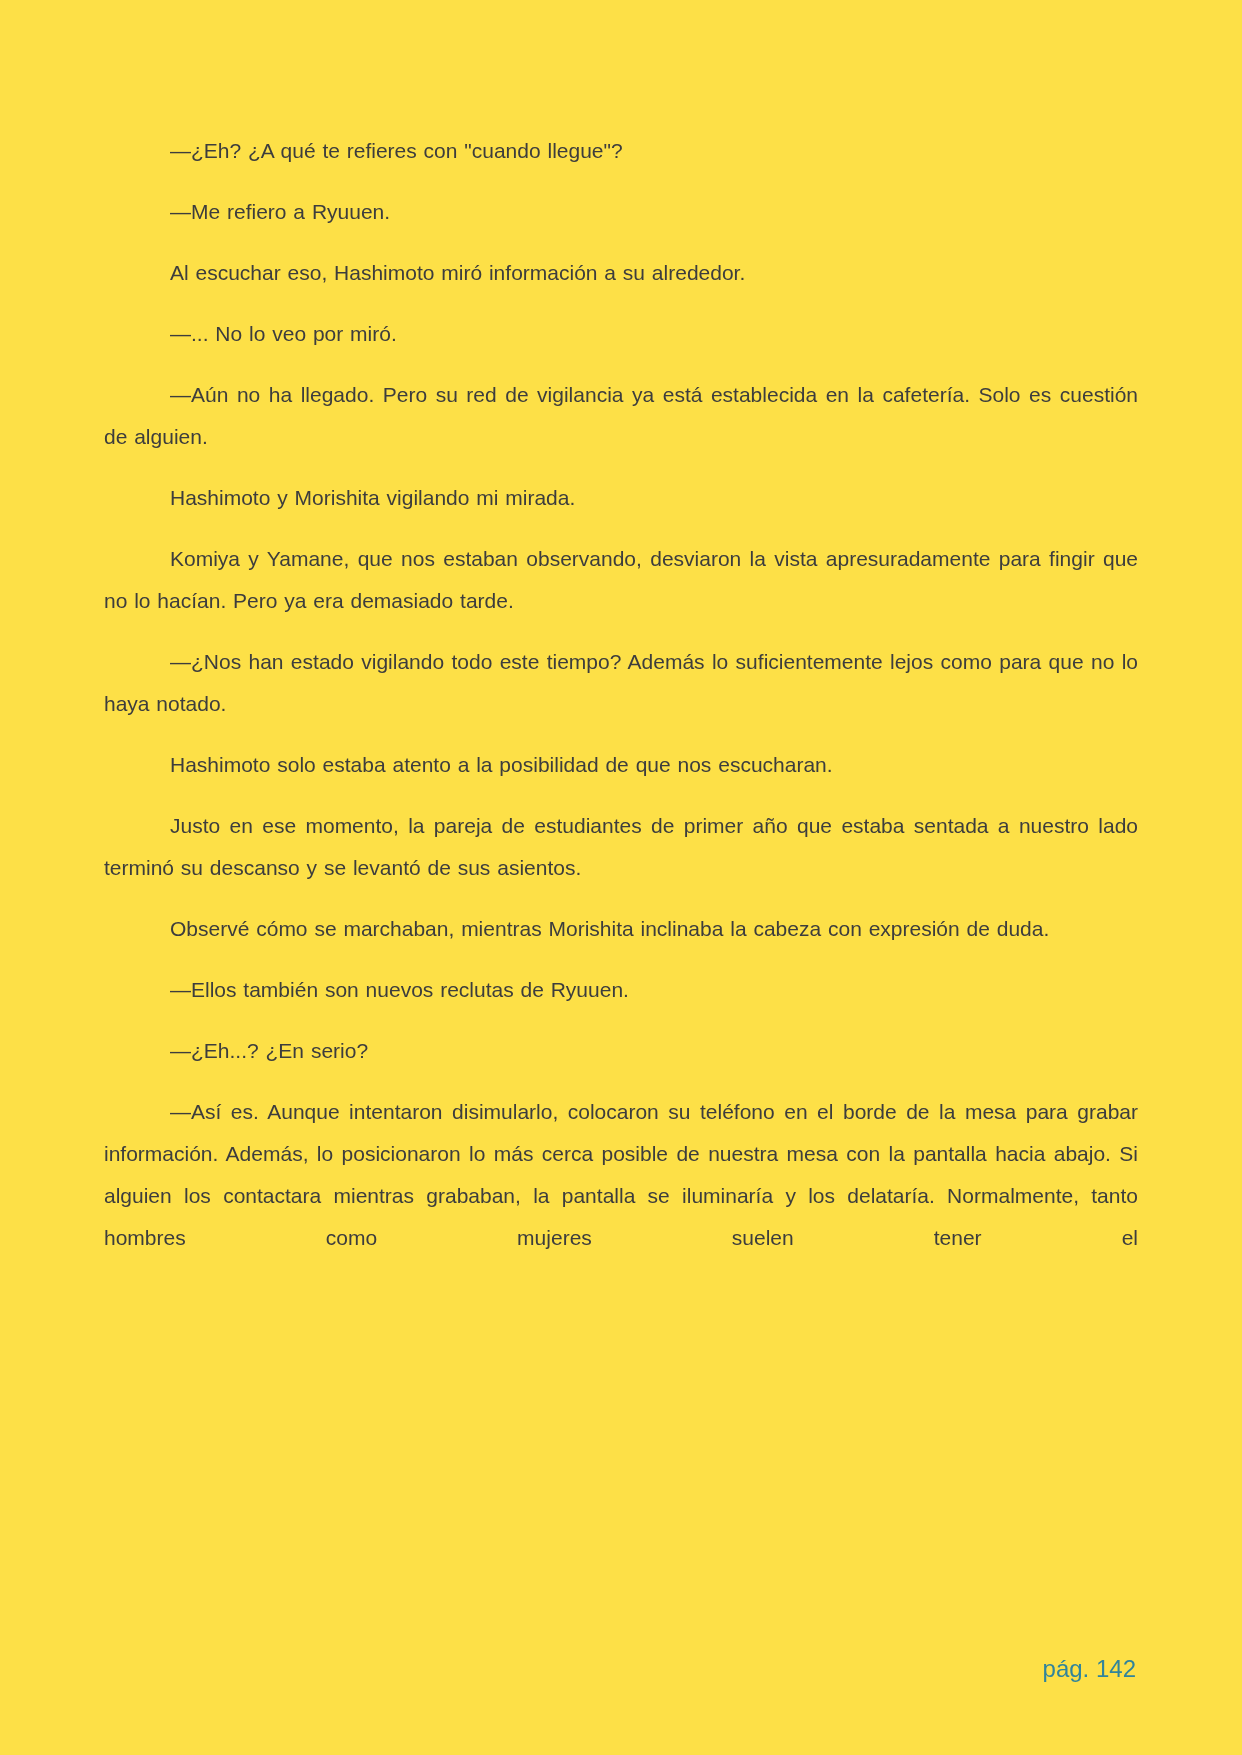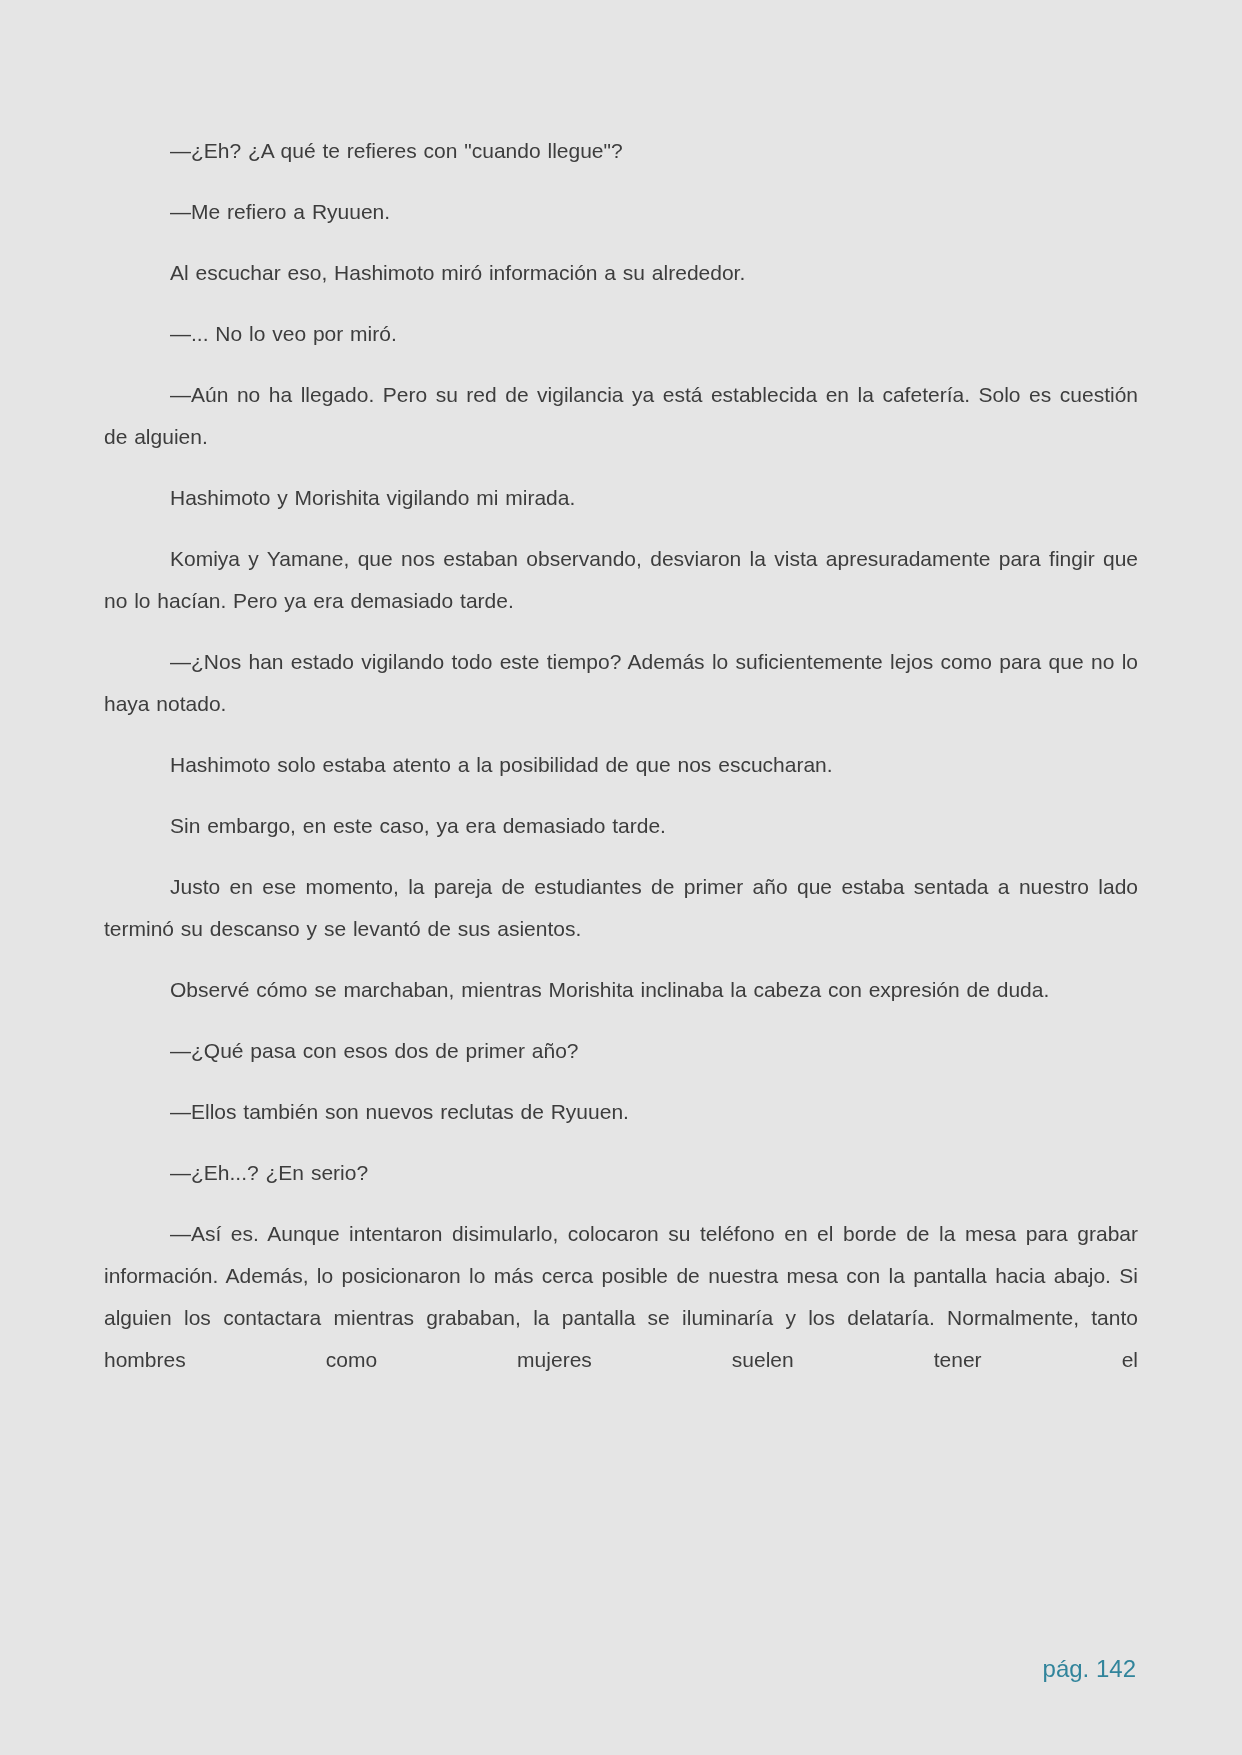--- a/index.html
+++ b/index.html
@@ -10,21 +10,21 @@
   body {
     width: 1242px;
     height: 1755px;
     font-family: "Liberation Sans", sans-serif;
   }
   .page {
     position: relative;
     box-sizing: border-box;
     width: 1242px;
     height: 1755px;
-    background: #e5e5e5;
+    background: #fde047;
     padding: 130px 104px 0 104px;
     overflow: hidden;
   }
   .para {
     margin: 0 0 19px 0;
     font-size: 21px;
     line-height: 42px;
     color: #3d3d3d;
     text-align: justify;
     text-indent: 66px;
@@ -48,23 +48,21 @@
 
   <p class="para">—¿Eh? ¿A qué te refieres con "cuando llegue"?</p>
   <p class="para">—Me refiero a Ryuuen.</p>
   <p class="para">Al escuchar eso, Hashimoto miró información a su alrededor.</p>
   <p class="para">—... No lo veo por miró.</p>
   <p class="para">—Aún no ha llegado. Pero su red de vigilancia ya está establecida en la cafetería. Solo es cuestión de alguien.</p>
   <p class="para">Hashimoto y Morishita vigilando mi mirada.</p>
   <p class="para">Komiya y Yamane, que nos estaban observando, desviaron la vista apresuradamente para fingir que no lo hacían. Pero ya era demasiado tarde.</p>
   <p class="para">—¿Nos han estado vigilando todo este tiempo? Además lo suficientemente lejos como para que no lo haya notado.</p>
   <p class="para">Hashimoto solo estaba atento a la posibilidad de que nos escucharan.</p>
-  <p class="para">Sin embargo, en este caso, ya era demasiado tarde.</p>
   <p class="para">Justo en ese momento, la pareja de estudiantes de primer año que estaba sentada a nuestro lado terminó su descanso y se levantó de sus asientos.</p>
   <p class="para">Observé cómo se marchaban, mientras Morishita inclinaba la cabeza con expresión de duda.</p>
-  <p class="para">—¿Qué pasa con esos dos de primer año?</p>
   <p class="para">—Ellos también son nuevos reclutas de Ryuuen.</p>
   <p class="para">—¿Eh...? ¿En serio?</p>
   <p class="para continued">—Así es. Aunque intentaron disimularlo, colocaron su teléfono en el borde de la mesa para grabar información. Además, lo posicionaron lo más cerca posible de nuestra mesa con la pantalla hacia abajo. Si alguien los contactara mientras grababan, la pantalla se iluminaría y los delataría. Normalmente, tanto hombres como mujeres suelen tener el</p>
 
   <div class="footer">pág. 142</div>
 
 </div>
 
 </body></html>

